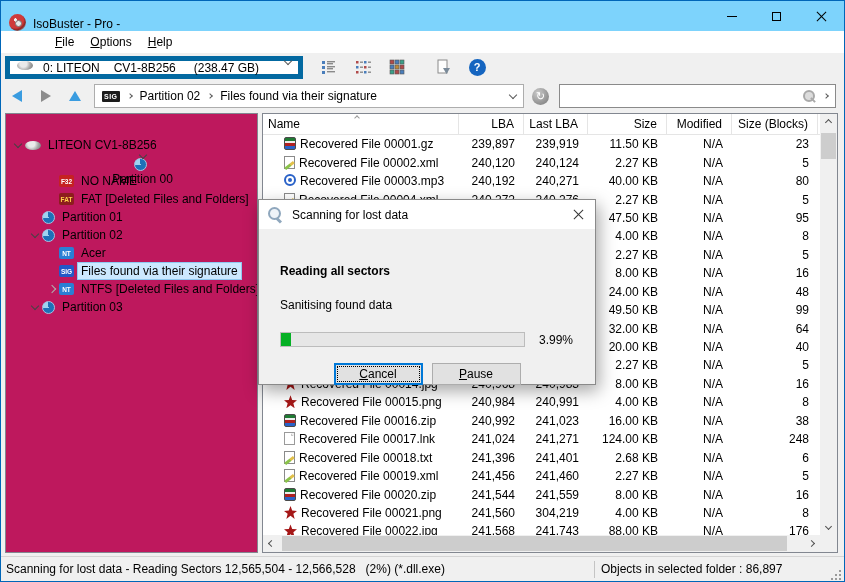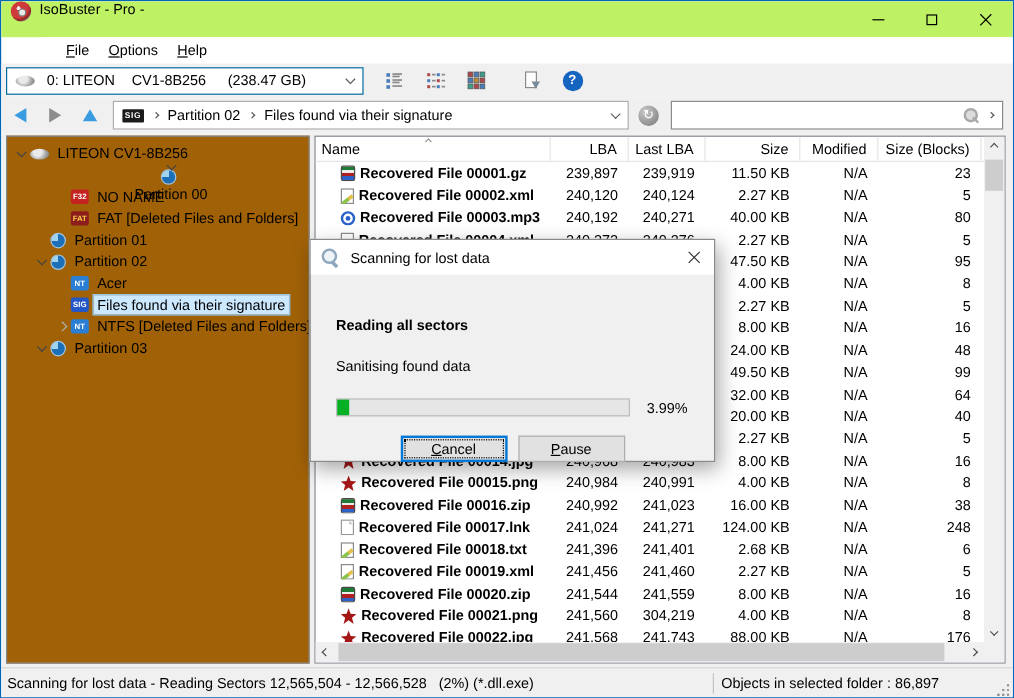--- a/index.html
+++ b/index.html
@@ -1,39 +1,39 @@
 <!DOCTYPE html>
 <html><head>
 <meta charset="utf-8">
 <style>
   * { margin:0; padding:0; box-sizing:border-box; }
   body { font-family:"Liberation Sans","DejaVu Sans",sans-serif; font-size:12px; color:#000; background:#d6d6d6; }
   .window { position:relative; width:845px; height:582px; background:#fff; border:1px solid #0066b8; overflow:hidden; }
 
   
-  .titlebar { position:absolute; top:0; left:0; right:0; height:30px; background:#bef264; display:flex; align-items:flex-start; }
+  .titlebar { position:absolute; top:0; left:0; right:0; height:30px; background:#7dd3fc; display:flex; align-items:flex-end; }
   .app-icon { width:17px; height:17px; margin-left:8px; border-radius:50%;
     background:radial-gradient(circle at 38% 35%, #f2f2f2 0 10%, #cf3a3a 12% 52%, #8a2424 66%, #9a9a9a 78%, #5c5c5c 100%); position:relative; }
   .app-icon::after{ content:""; position:absolute; left:6px; top:6px; width:5px; height:5px; border-radius:50%; background:#e8e8e8; border:1px solid #777; }
   .title-text { margin-left:7px; }
   .win-ctls { margin-left:auto; display:flex; height:30px; }
   .ctl { width:45px; height:30px; display:flex; align-items:center; justify-content:center; }
   .ic-min { width:10px; height:1px; background:#000; }
   .ic-max { width:9px; height:9px; border:1px solid #000; }
   .ic-close { position:relative; width:11px; height:11px; }
   .ic-close::before,.ic-close::after { content:""; position:absolute; left:-1px; top:5px; width:13px; height:1px; background:#000; }
   .ic-close::before { transform:rotate(45deg);} .ic-close::after { transform:rotate(-45deg);}
 
   
   .menubar { position:absolute; top:30px; left:0; right:0; height:22px; background:#fff; display:flex; align-items:center; padding-left:9px;margin-left:37px; }
   .menu-item { padding:0 8px; height:22px; line-height:22px; }
 
   
   .toolbar { position:absolute; top:52px; left:0; right:0; height:28px; background:#f0f0f0; display:flex; align-items:center; }
-  .combo { margin-left:4px; width:298px; height:23px; background:#fff; border:1px solid #0369a1; display:flex; align-items:center; padding:0 7px; }
+  .combo { margin-left:4px; width:298px; height:23px; background:#fff; border:5px solid #0369a1; display:flex; align-items:flex-start; padding:0 7px; }
   .disc { width:16px; height:9px; border-radius:50%; flex:none;
     background:radial-gradient(circle at 40% 30%, #eaeaea 0 30%, #a8a8a8 60%, #6f6f6f 100%); }
   .combo .seg { margin-left:10px; white-space:nowrap; }
   .combo .seg.model { margin-left:14px; } .combo .seg.cap { margin-left:18px; }
   .chev { display:inline-block; width:6px; height:6px; border-right:1.4px solid #5a5a5a; border-bottom:1.4px solid #5a5a5a; transform:rotate(45deg); }
   .chev.small { width:4px; height:4px; }
   .chev.right { transform:rotate(-45deg); } .chev.left { transform:rotate(135deg); } .chev.up { transform:rotate(-135deg); }
   .combo-chev { margin-left:auto; margin-top:-3px; }
   .tool-btn { width:24px; height:24px; display:flex; align-items:center; justify-content:center; }
   .tool-btn.b1 { margin-left:14px; } .tool-btn.gap { margin-left:10px; } .tool-btn.big-gap { margin-left:22px; }
@@ -52,21 +52,21 @@
   .refresh { margin-left:8px; width:17px; height:17px; border-radius:50%; color:#fff; font-size:11px; line-height:16px; text-align:center;
     background:radial-gradient(circle at 35% 30%, #c9c9c9, #8b8b8b 75%); flex:none; }
   .searchbox { margin-left:10px; flex:1; margin-right:8px; height:24px; background:#fff; border:1px solid #8a8a8a; display:flex; align-items:center; padding:0 7px; }
   .searchbox input { flex:1; border:none; outline:none; font:inherit; background:transparent; }
   .mag { position:relative; width:14px; height:14px; flex:none; margin-right:8px; }
   .mag::before { content:""; position:absolute; left:1px; top:1px; width:8px; height:8px; border:2px solid #a9a9a9; border-radius:50%; background:#dcdcdc; }
   .mag::after { content:""; position:absolute; width:6px; height:2px; background:#a9a9a9; transform:rotate(45deg); right:0; bottom:2px; }
 
   
   .main { position:absolute; top:110px; left:0; right:0; bottom:25px; background:#f0f0f0; }
-  .tree-panel { position:absolute; left:4px; top:2px; width:253px; bottom:3px; background:#a16207; border:1px solid #828790; overflow:hidden; padding-top:5px; }
+  .tree-panel { position:absolute; left:4px; top:2px; width:253px; bottom:3px; background:#be185d; border:1px solid #828790; overflow:hidden; padding-top:22px; }
   .tree-row { height:18px; display:flex; align-items:center; white-space:nowrap; }
   .expander { width:14px; flex:none; display:flex; align-items:center; justify-content:center; }
   .expander .chev.open { border-color:#444; margin-top:-2px; }
   .expander .chev.closed { transform:rotate(-45deg); border-color:#b0b0b0; }
   .ticon { flex:none; margin-right:4px; display:flex; align-items:center; justify-content:center; color:#fff; font-weight:bold; font-size:6.5px; }
   .ticon-drive { width:16px; height:9px; border-radius:50%; background:radial-gradient(circle at 40% 30%, #eaeaea 0 30%, #a8a8a8 60%, #6f6f6f 100%); }
   .ticon-partition { width:13px; height:13px; border-radius:50%; background:conic-gradient(from 270deg, #9fd3f0 0 25%, #1d70b8 25% 100%); border:1px solid #9ec7e6; }
   .ticon-fat32 { width:15px; height:12px; border-radius:2px; background:#c52222; }
   .ticon-fat { width:15px; height:12px; border-radius:2px; background:#8d1d1d; color:#ffd24a; }
   .ticon-ntfs, .ticon-ntfs_deleted { width:15px; height:12px; border-radius:2px; background:#2a7fd4; }
@@ -78,21 +78,21 @@
   .list-top { display:flex; flex:1; min-height:0; }
   .list-content { flex:1; display:flex; flex-direction:column; min-width:0; }
   .lheader { height:21px; display:flex; border-bottom:1px solid #e5e5e5; position:relative; flex:none; }
   .hcell { border-right:1px solid #e5e5e5; display:flex; align-items:flex-end; padding:0 9px 3px 5px; }
   .hcell.num { justify-content:flex-end; }
   .sort-chev { position:absolute; left:92px; top:2px; border-color:#9a9a9a; }
   .cell { flex:none; }
   .c-name { width:196px; } .c-lba { width:65px; } .c-last { width:64px; } .c-size { width:79px; } .c-mod { width:65px; } .c-blocks { width:86px; }
   .rows { flex:1; overflow:hidden; }
   .lrow { height:18.45px; display:flex; align-items:center; }
-  .lrow .c-name { display:flex; align-items:flex-end; gap:4px; padding-left:21px; overflow:hidden; white-space:nowrap;font-weight:bold; }
+  .lrow .c-name { display:flex; align-items:flex-start; gap:4px; padding-left:21px; overflow:hidden; white-space:nowrap; }
   .lrow .num { text-align:right; padding-right:9px; white-space:nowrap; }
 
   
   .fi { flex:none; position:relative; }
   .fi-archive { width:12px; height:13px; border:1px solid #4a4a4a; border-radius:2px;
     background:linear-gradient(180deg, #1f7a33 0 27%, #ededed 27% 47%, #b02020 47% 72%, #2a62c8 72% 100%); }
   .fi-text { width:11px; height:13px; background:#fff; border:1px solid #8a8a8a; }
   .fi-text::after { content:""; position:absolute; left:-1px; bottom:1px; width:11px; height:3px; background:linear-gradient(90deg,#8bc34a 0 60%, #e2c04a 60% 100%); transform:rotate(-38deg); }
   .fi-media { width:12px; height:12px; border-radius:50%; border:2px solid #2a62c8; background:#fff; }
   .fi-media::after { content:""; position:absolute; left:2px; top:2px; width:4px; height:4px; border-radius:50%; background:#2a62c8; }

